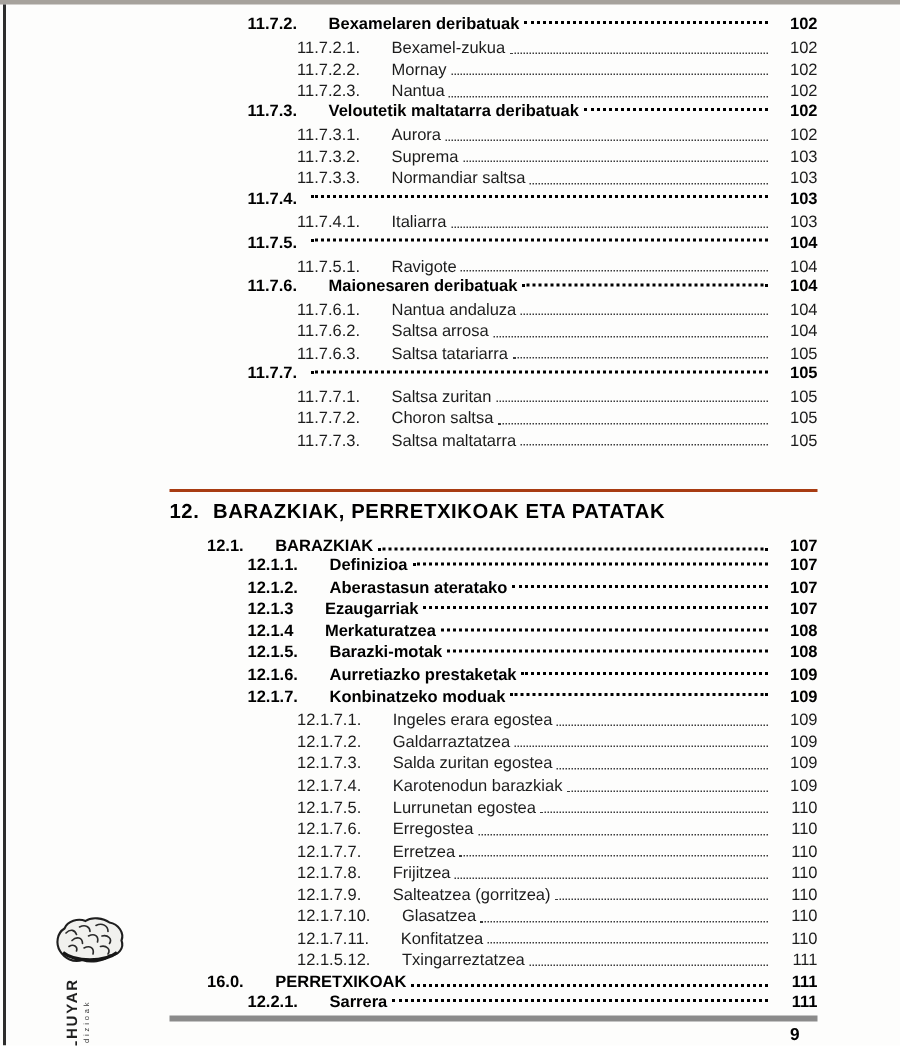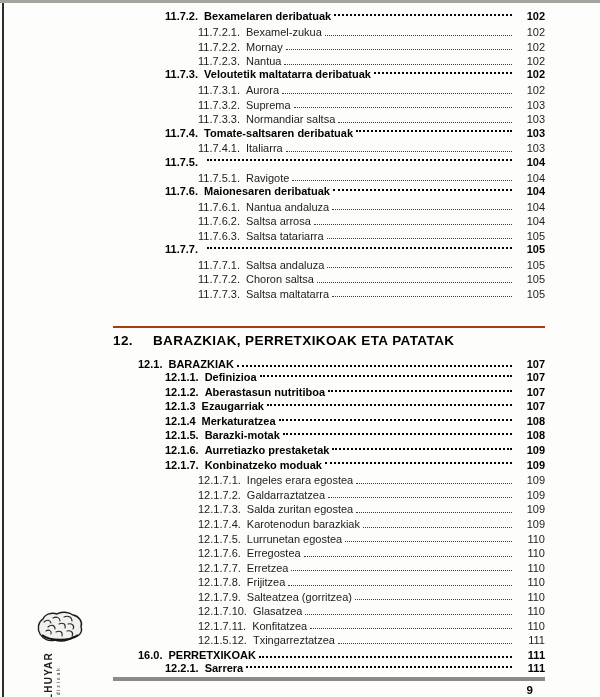--- a/index.html
+++ b/index.html
@@ -5,32 +5,32 @@
   html,body{margin:0;padding:0;}
   .page{
     position:relative;width:600px;height:697px;background:#fdfdfc;overflow:hidden;
     font-family:"Liberation Sans",sans-serif;color:#1c1c1c;
   }
   .scan-edge-top{position:absolute;top:0;left:0;width:600px;height:3px;}
   .scan-edge-left{position:absolute;top:3px;left:2px;width:2px;height:694px;}
   .content{position:absolute;left:113px;top:3px;width:432px;padding-top:6px;font-size:11px;}
   .toc-row{display:flex;align-items:flex-end;height:14.55px;white-space:nowrap;}
   .toc-row .num{margin-right:6px;flex:none;}
-  .toc-row .title{flex:none;}
+  .toc-row .title{flex:none;margin-left:15px;}
   .toc-row.lvl-1{padding-left:25px;}
   .toc-row.lvl-2{padding-left:52px;align-items:center;}
   .toc-row.lvl-3{padding-left:85px;}
   .toc-row.bold{font-weight:700;color:#000;}
   .leader{flex:1;min-width:12px;border-bottom:1.5px dotted #3c3c3c;margin:0 3px 2.5px 3px;}
   .toc-row.bold .leader{border-bottom:2px dotted #000;}
   .pg{width:30px;text-align:right;flex:none;}
   .section-heading{margin-top:26px;margin-bottom:7px;}
   .section-heading .rule{height:2.5px;margin-bottom:5px;}
   .heading-line{font-size:13.5px;font-weight:700;letter-spacing:.4px;line-height:15px;color:#000;white-space:nowrap;}
-  .heading-line .h-num{margin-right:20px;}
+  .heading-line .h-num{margin-right:9px;}
   .footer{position:absolute;left:113px;top:677px;width:432px;}
   .footer-rule{height:3.5px;}
   .footer-page{ text-align:right;padding-right:12px;font-weight:700;font-size:11.5px;margin-top:3px;color:#000;}
   .logo{position:absolute;left:34px;top:610px;width:52px;height:40px;}
   .logo-text{position:absolute;left:44px;top:700px;transform:rotate(-90deg);transform-origin:top left;line-height:1;}
   .logo-main{font-size:10px;font-weight:700;letter-spacing:1.2px;color:#1f1f1f;}
   .logo-sub{font-size:5px;letter-spacing:1.9px;color:#333;margin-top:1.5px;}
 </style>
 </head>
 <body>
@@ -83,21 +83,20 @@
         <span class="pg">103</span>
       </div>
       <div class="toc-row lvl-3">
         <span class="num">11.7.3.3.</span>
         <span class="title">Normandiar saltsa</span>
         <span class="leader"></span>
         <span class="pg">103</span>
       </div>
       <div class="toc-row lvl-2 bold">
         <span class="num">11.7.4.</span>
-        <span class="title">Tomate-saltsaren deribatuak</span>
         <span class="leader"></span>
         <span class="pg">103</span>
       </div>
       <div class="toc-row lvl-3">
         <span class="num">11.7.4.1.</span>
         <span class="title">Italiarra</span>
         <span class="leader"></span>
         <span class="pg">103</span>
       </div>
       <div class="toc-row lvl-2 bold">
@@ -135,21 +134,21 @@
         <span class="leader"></span>
         <span class="pg">105</span>
       </div>
       <div class="toc-row lvl-2 bold">
         <span class="num">11.7.7.</span>
         <span class="leader"></span>
         <span class="pg">105</span>
       </div>
       <div class="toc-row lvl-3">
         <span class="num">11.7.7.1.</span>
-        <span class="title">Saltsa andaluza</span>
+        <span class="title">Saltsa zuritan</span>
         <span class="leader"></span>
         <span class="pg">105</span>
       </div>
       <div class="toc-row lvl-3">
         <span class="num">11.7.7.2.</span>
         <span class="title">Choron saltsa</span>
         <span class="leader"></span>
         <span class="pg">105</span>
       </div>
       <div class="toc-row lvl-3">
@@ -169,21 +168,21 @@
         <span class="pg">107</span>
       </div>
       <div class="toc-row lvl-2 bold">
         <span class="num">12.1.1.</span>
         <span class="title">Definizioa</span>
         <span class="leader"></span>
         <span class="pg">107</span>
       </div>
       <div class="toc-row lvl-2 bold">
         <span class="num">12.1.2.</span>
-        <span class="title">Aberastasun nutritiboa</span>
+        <span class="title">Aberastasun ateratako</span>
         <span class="leader"></span>
         <span class="pg">107</span>
       </div>
       <div class="toc-row lvl-2 bold">
         <span class="num">12.1.3</span>
         <span class="title">Ezaugarriak</span>
         <span class="leader"></span>
         <span class="pg">107</span>
       </div>
       <div class="toc-row lvl-2 bold">

